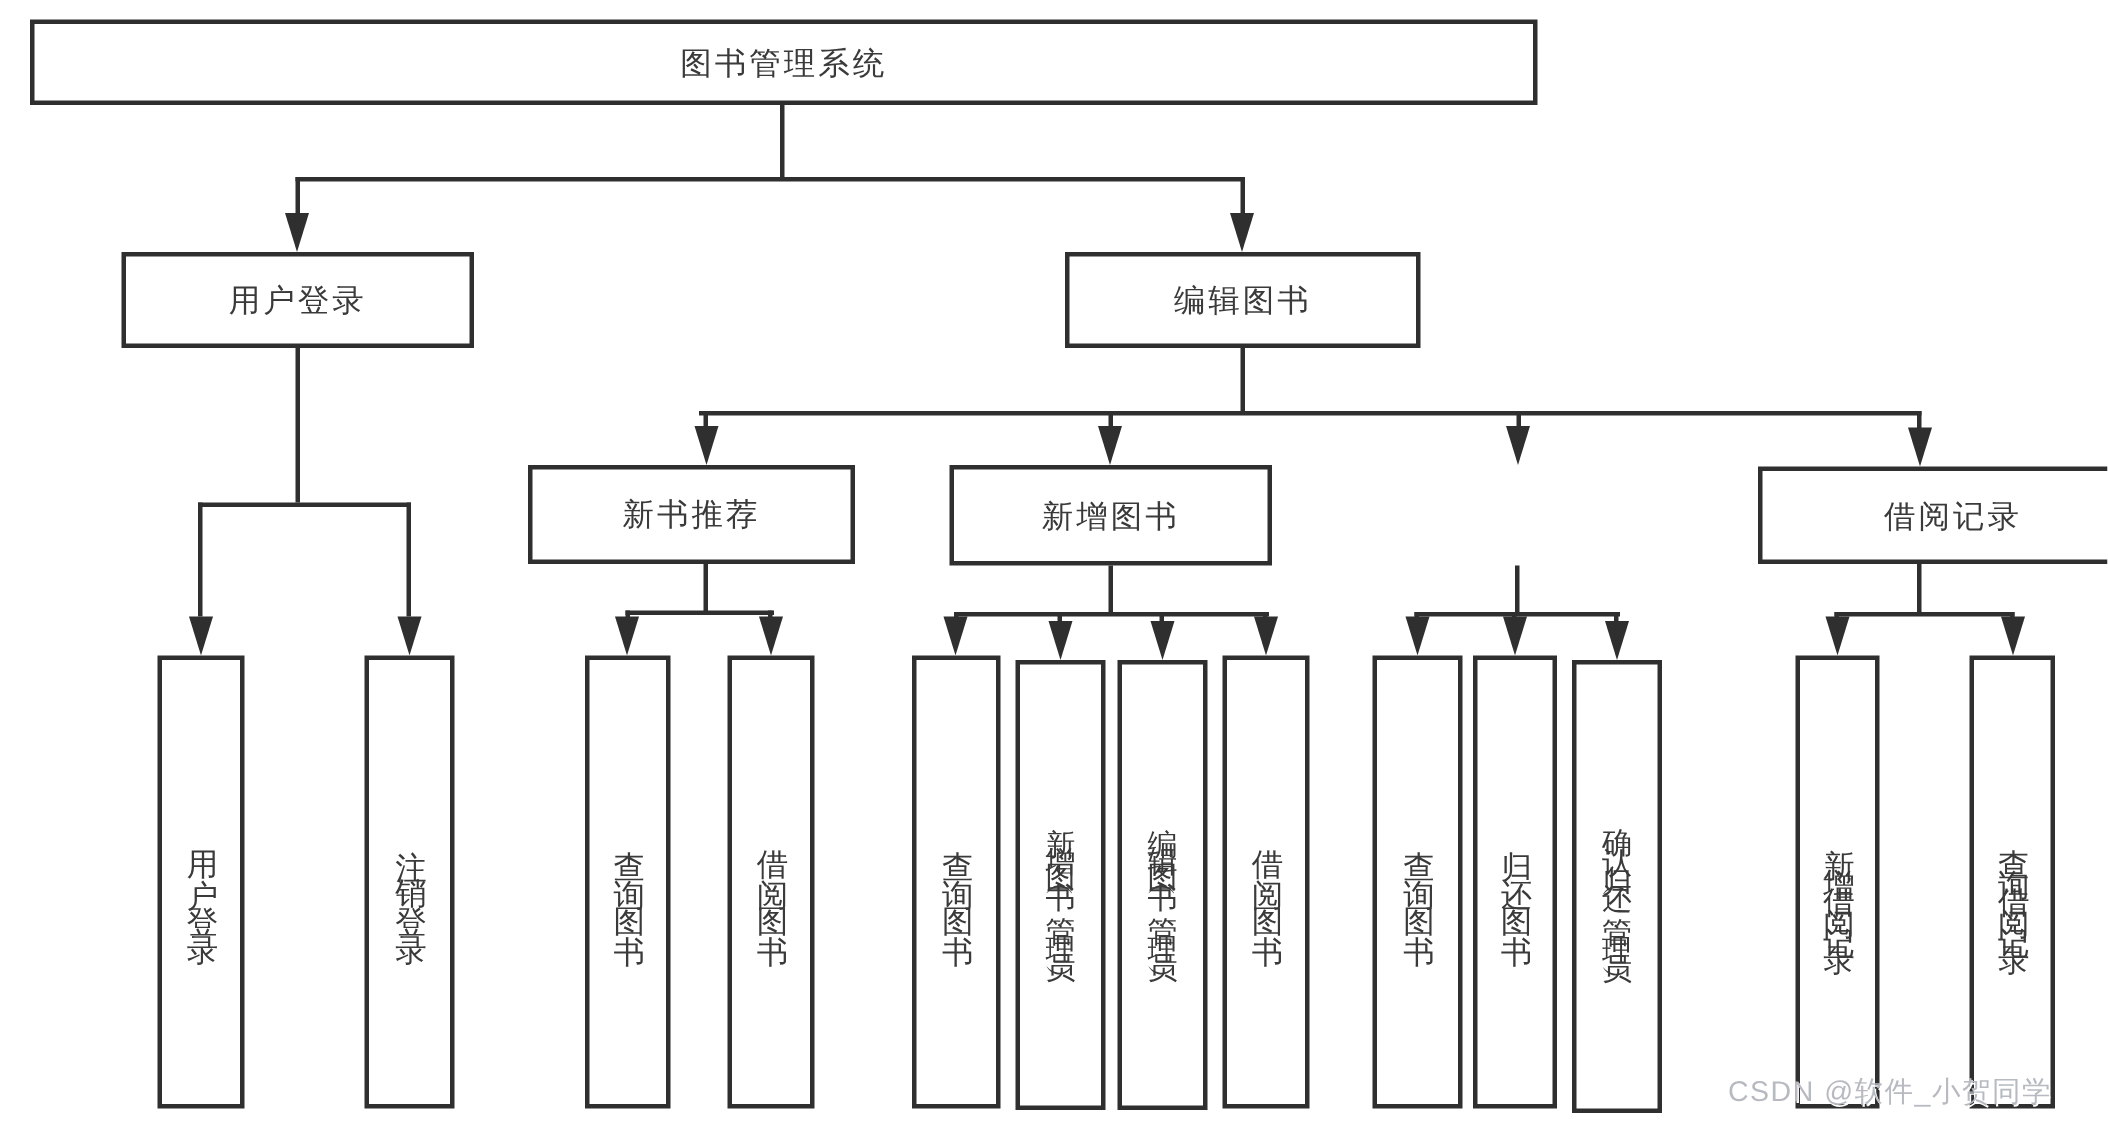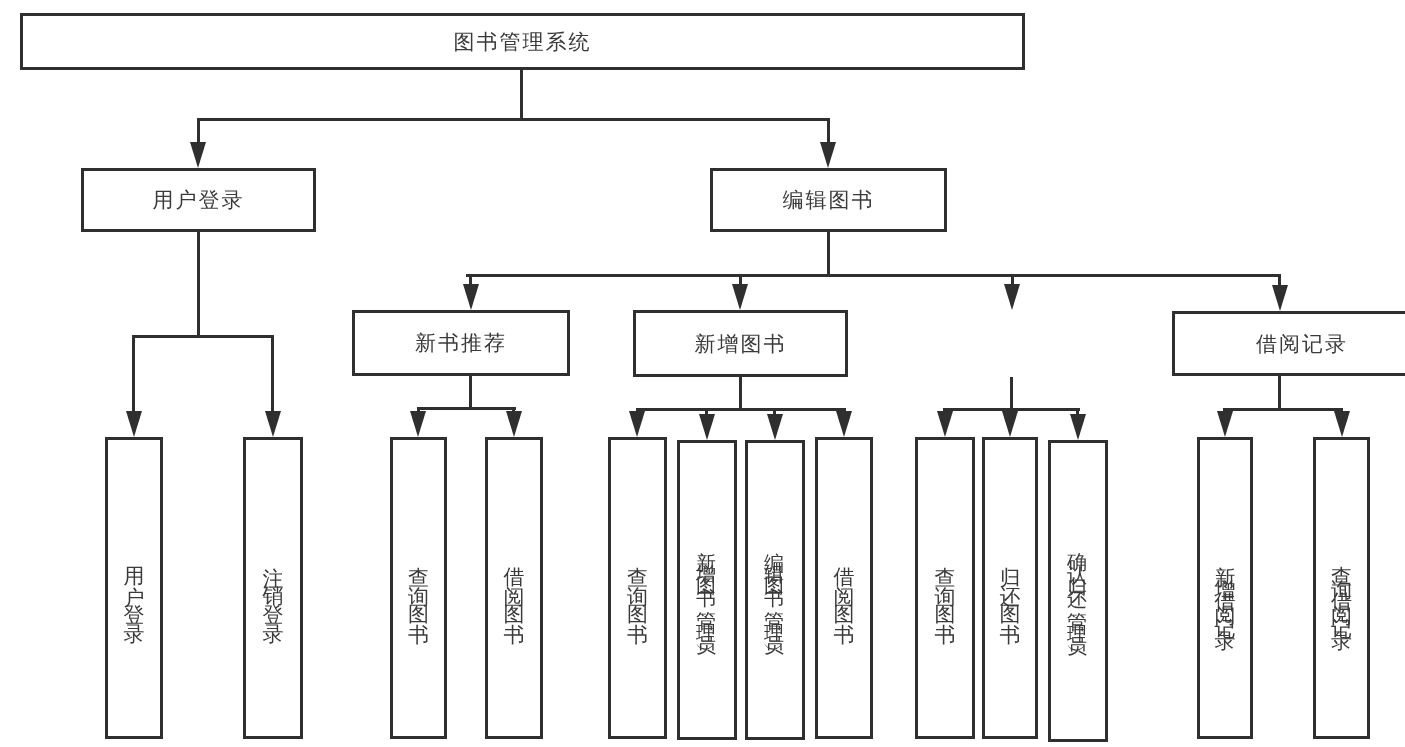--- a/index.html
+++ b/index.html
@@ -133,14 +133,15 @@
   <div class="box vbox chars9" style="left:745px;top:440px;width:60px;height:300px">编辑图书（管理员）</div>
   <div class="box vbox" style="left:815px;top:437px;width:58px;height:302px">借阅图书</div>
 
   <div class="box vbox" style="left:915px;top:437px;width:60px;height:302px">查询图书</div>
   <div class="box vbox" style="left:982px;top:437px;width:56px;height:302px">归还图书</div>
   <div class="box vbox chars9" style="left:1048px;top:440px;width:60px;height:302px">确认归还（管理员）</div>
 
   <div class="box vbox chars6" style="left:1197px;top:437px;width:56px;height:302px">新增借阅记录</div>
   <div class="box vbox chars6" style="left:1313px;top:437px;width:57px;height:302px">查询借阅记录</div>
 
+  <div class="watermark">CSDN @软件_小贺同学</div>
 
 </div>
 
 </body></html>

